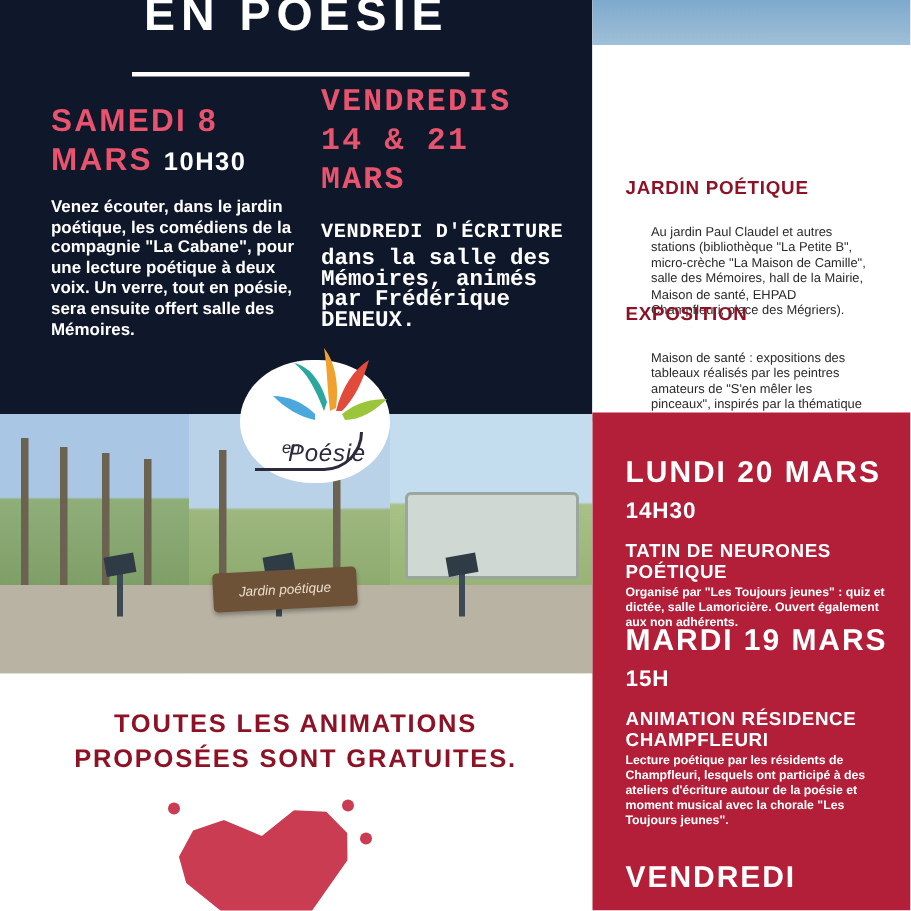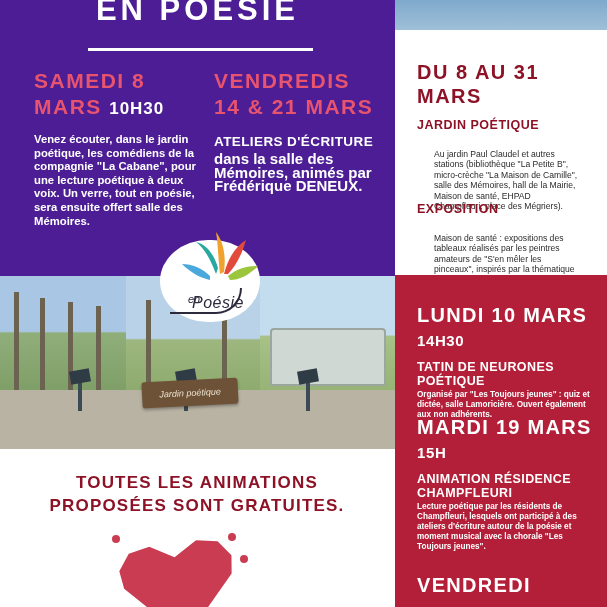--- a/index.html
+++ b/index.html
@@ -27,21 +27,21 @@
     top: 0;
     width: 395px;
     height: 607px;
   }
   .left-red {
     position: absolute;
     left: 0;
     top: 0;
     width: 395px;
     height: 281px;
-    background: #4c1d95;
+    background: #0f172a;
   }
   .left-title {
     position: absolute;
     left: 0;
     top: -8px;
     width: 395px;
     text-align: center;
     color: #ffffff;
     font-size: 31px;
     font-weight: bold;
@@ -57,22 +57,23 @@
   }
   .col-left-block {
     position: absolute;
     left: 34px;
     top: 68px;
     width: 165px;
   }
   .col-right-block {
     position: absolute;
     left: 214px;
-    top: 68px;
+    top: 56px;
     width: 168px;
+    font-family: Liberation Mono, monospace;
   }
   .evt-title {
     color: #e8536e;
     font-size: 21px;
     font-weight: bold;
     letter-spacing: 1.5px;
     line-height: 26px;
     margin: 0;
   }
   .evt-title .hr {
@@ -396,21 +397,21 @@
       <div class="col-left-block">
         <div class="evt-title">
           <span>SAMEDI 8 MARS</span>
           <span class="hr">10H30</span>
         </div>
         <div class="evt-body">Venez écouter, dans le jardin poétique, les comédiens de la compagnie "La Cabane", pour une lecture poétique à deux voix. Un verre, tout en poésie, sera ensuite offert salle des Mémoires.</div>
       </div>
 
       <div class="col-right-block">
         <div class="evt-title">VENDREDIS 14 &amp; 21 MARS</div>
-        <div class="evt-head2">ATELIERS D'ÉCRITURE</div>
+        <div class="evt-head2">VENDREDI D'ÉCRITURE</div>
         <div class="evt-body2">dans la salle des Mémoires, animés par Frédérique DENEUX.</div>
       </div>
     </div>
 
     <div class="logo-badge">
       <div class="logo-circle"></div>
       <svg width="118" height="60" style="position:absolute;left:14px;top:0;">
         <path d="M50 52 C44 36, 38 26, 30 20 C40 22, 48 32, 52 46 Z" fill="#2aa8a0"></path>
         <path d="M54 52 C52 34, 52 22, 50 10 C58 20, 60 36, 58 50 Z" fill="#f0a12e"></path>
         <path d="M58 52 C62 36, 70 24, 80 18 C76 32, 70 44, 62 52 Z" fill="#e24a3c"></path>
@@ -459,37 +460,36 @@
         <div class="heart-dot" style="left:120px;top:2px;"></div>
       </div>
     </div>
   </div>
 
   <div class="right-col">
 
     <div class="right-photo"></div>
 
     <div class="right-white">
-      <div class="r-title">DU 8 AU 31 MARS</div>
 
       <div class="r-sec" style="top:88px;">
         <p class="r-sec-h">JARDIN POÉTIQUE</p>
         <p class="r-sec-b">Au jardin Paul Claudel et autres stations (bibliothèque "La Petite B", micro-crèche "La Maison de Camille", salle des Mémoires, hall de la Mairie, Maison de santé, EHPAD Champfleuri, place des Mégriers).</p>
       </div>
 
       <div class="r-sec" style="top:172px;">
         <p class="r-sec-h">EXPOSITION</p>
         <p class="r-sec-b">Maison de santé : expositions des tableaux réalisés par les peintres amateurs de "S'en mêler les pinceaux", inspirés par la thématique 2025 "La poésie. Volcanique" ainsi que des calligraphies réalisées par un membre volontaire de la bibliothèque.</p>
       </div>
     </div>
 
     <div class="right-red">
       <div class="rr-block" style="top:28px;">
         <p class="rr-title">
-          <span>LUNDI 10 MARS</span>
+          <span>LUNDI 20 MARS</span>
           <span class="hr">14H30</span>
         </p>
         <p class="rr-sec-h">TATIN DE NEURONES POÉTIQUE</p>
         <p class="rr-sec-b">Organisé par "Les Toujours jeunes" : quiz et dictée, salle Lamoricière. Ouvert également aux non adhérents.</p>
       </div>
 
       <div class="rr-block" style="top:140px;">
         <p class="rr-title">
           <span>MARDI 19 MARS</span>
           <span class="hr">15H</span>

